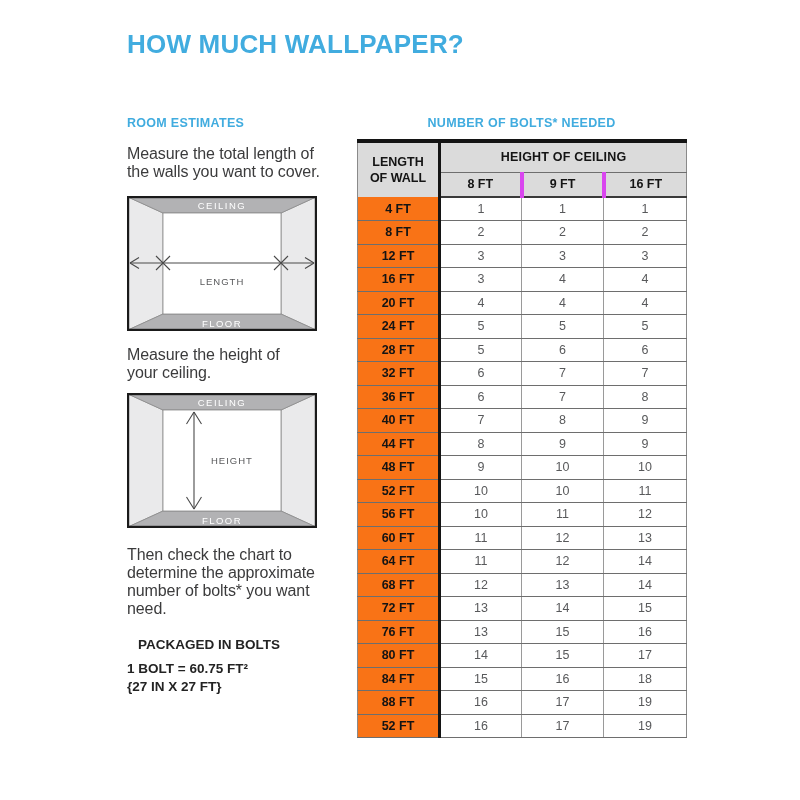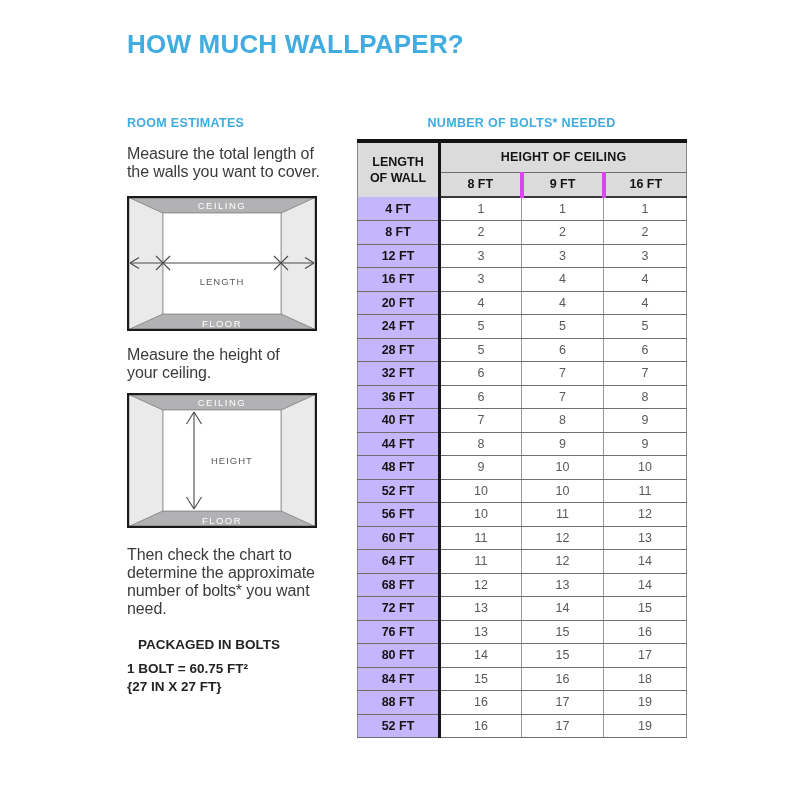--- a/index.html
+++ b/index.html
@@ -57,21 +57,21 @@
   th.wall-hdr {
     border-right: 3px solid #141414;
     font-size: 13px; line-height: 16px; white-space: pre-line;
     height: 56px;
   }
   th.ceiling-hdr { height: 31px; border-bottom: 1px solid #6e6e6e; letter-spacing: 0.2px; }
   tr.sub-hdr th { height: 25px; border-bottom: 2px solid #3a3a3a; }
   tr.sub-hdr th + th { border-left: 4px solid #d946ef; }
 
   table.bolts tbody th.wall-cell {
-    background: #c4b5fd; color: #141414; font-weight: bold; font-size: 12.5px;
+    background: #f97316; color: #141414; font-weight: bold; font-size: 12.5px;
     border-right: 3px solid #141414; border-bottom: 1px solid #6e6e6e;
     height: 23.5px;
   }
   table.bolts tbody td {
     background: #ffffff; color: #58595B; font-size: 12.5px;
     border-bottom: 1px solid #6e6e6e; border-left: 1px solid #9a9a9a;
     height: 23.5px;
   }
   table.bolts tbody td:nth-child(2) { border-left: none; }
 

